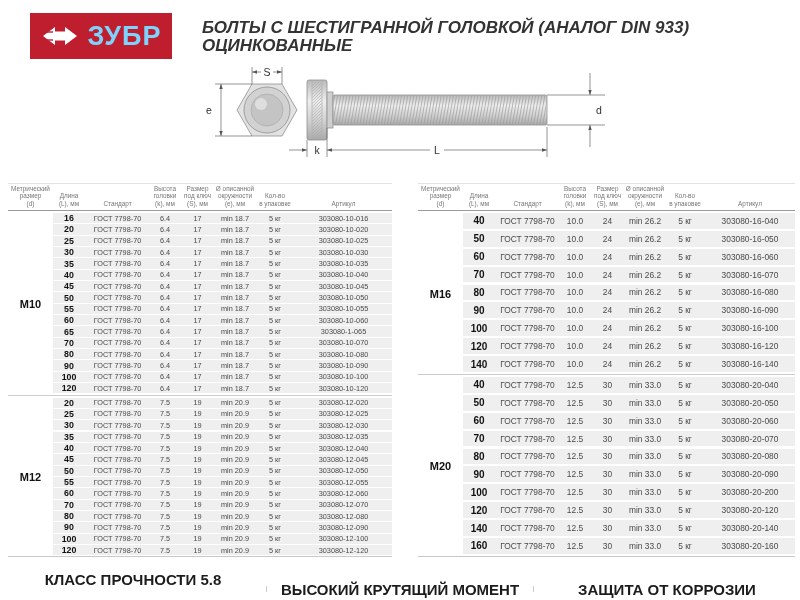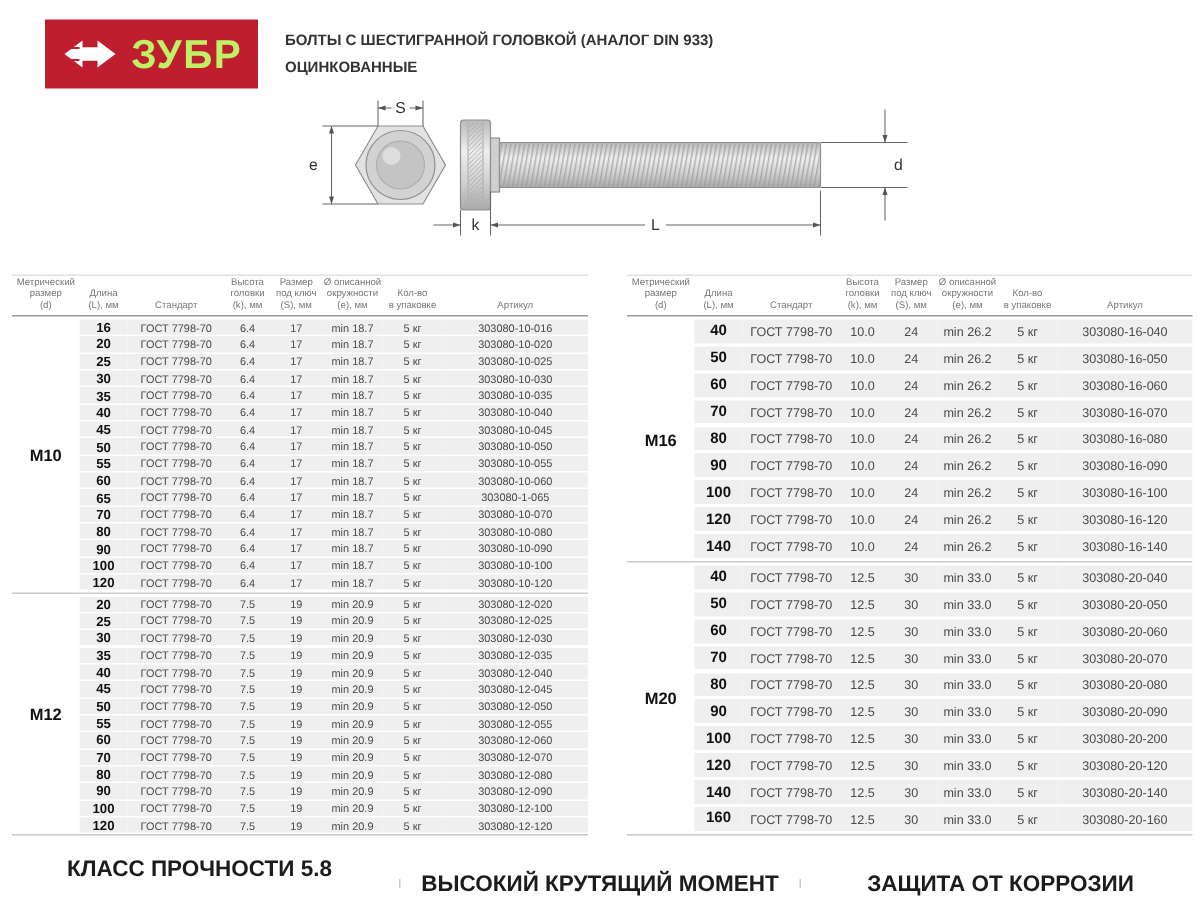--- a/index.html
+++ b/index.html
@@ -2,22 +2,22 @@
 <html><head>
 <meta charset="utf-8">
 <style>
   html,body{margin:0;padding:0;background:#fff;}
   .page{position:relative;width:800px;height:600px;background:#fff;overflow:hidden;
         font-family:"Liberation Sans","DejaVu Sans",sans-serif;}
 
   
   .logo{position:absolute;left:30px;top:13px;width:142px;height:46px;background:#bf1e2e;
         display:flex;align-items:center;justify-content:center;gap:7px;box-sizing:border-box;padding:0 8px;}
-  .logo-text{color:#bef264;font-weight:700;font-size:27px;letter-spacing:1px;line-height:1;text-align:center;}
-  .title{position:absolute;left:190px;top:19px;font-weight:700;font-size:10px;line-height:18px;color:#333;}
+  .logo-text{color:#7dd3fc;font-weight:700;font-size:27px;letter-spacing:1px;line-height:1;text-align:center;}
+  .title{position:absolute;left:202px;top:19px;font-weight:700;font-size:17px;line-height:18px;color:#333;font-style:italic;}
 
   
   .tbl{position:absolute;top:183px;}
   .tbl-left{left:8px;width:384px;}
   .tbl-right{left:418px;width:377px;}
   .thead{display:grid;grid-template-columns:45px 32px 65px 30px 35px 40px 40px 1fr;height:26px;
          border-top:1px solid #e2e2e2;border-bottom:1px solid #9a9a9a;}
   .th{display:flex;align-items:flex-end;justify-content:center;text-align:center;
       font-size:6.4px;line-height:1.15;color:#777;white-space:pre-line;padding-bottom:3px;}
   .tbody{border-bottom:1px solid #c8c8c8;padding-top:2px;}

